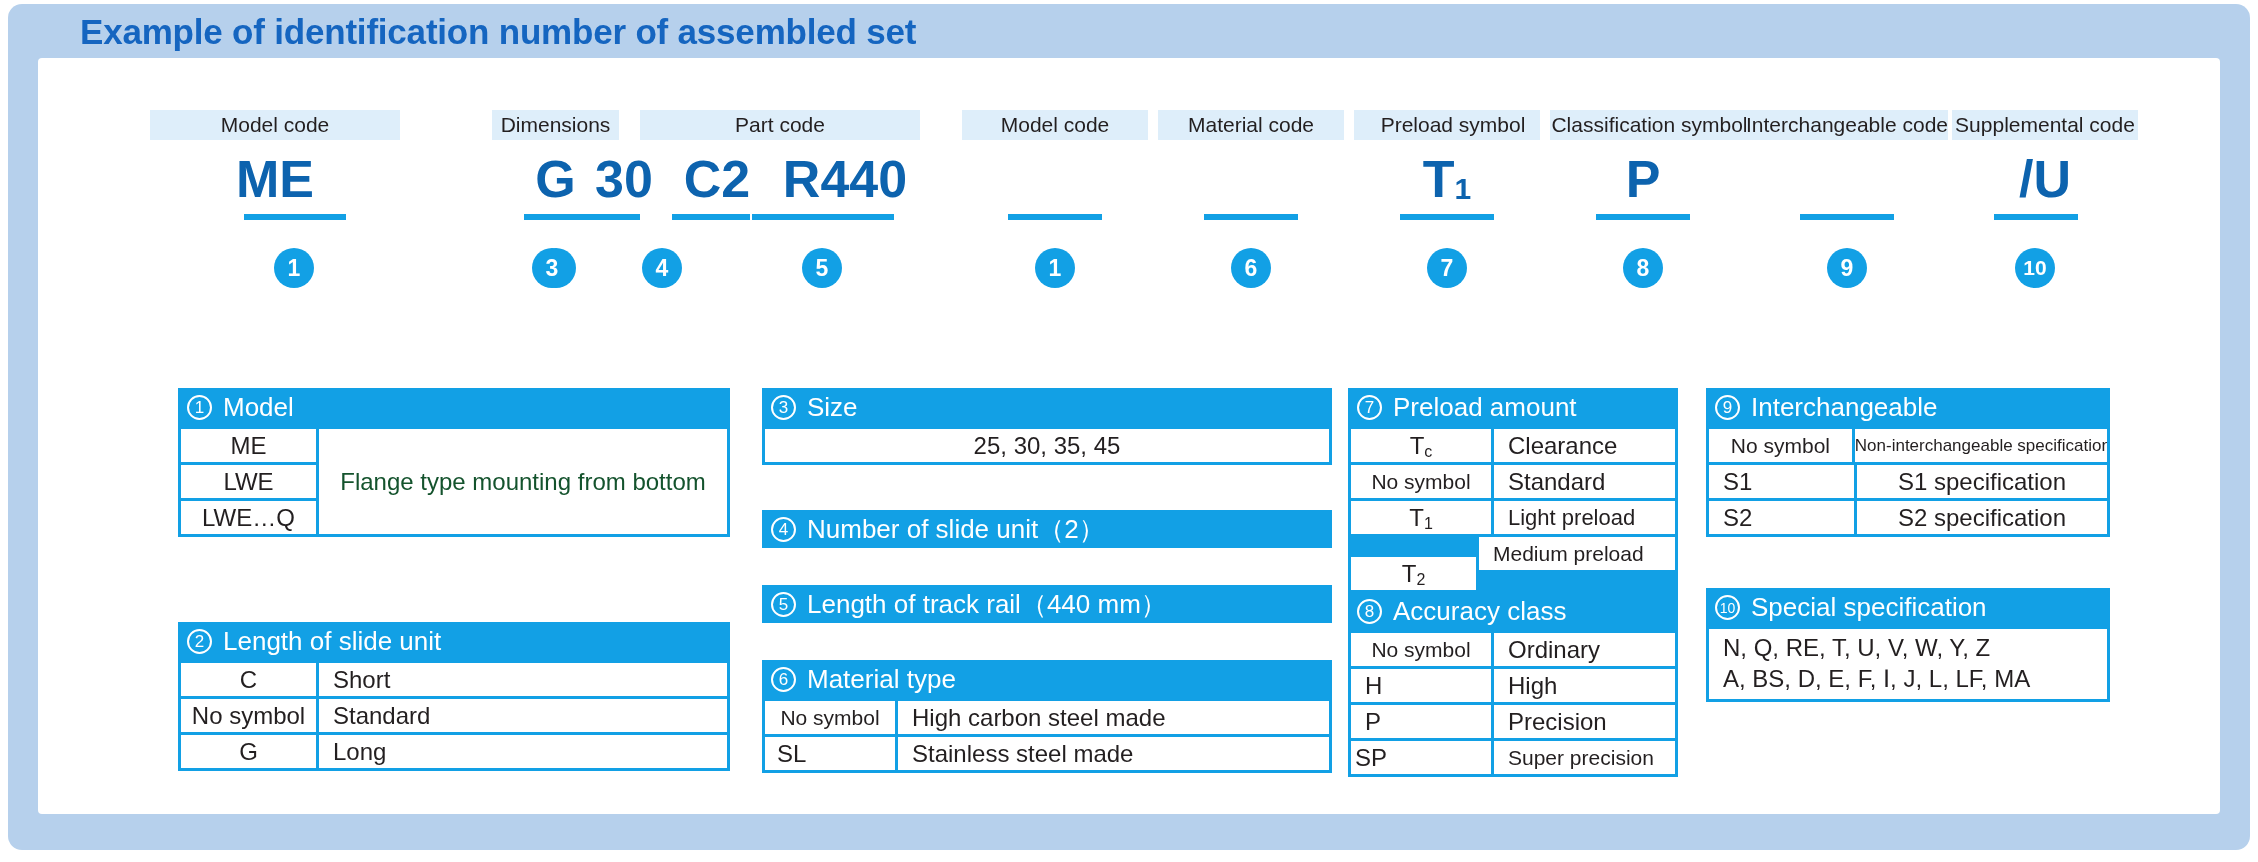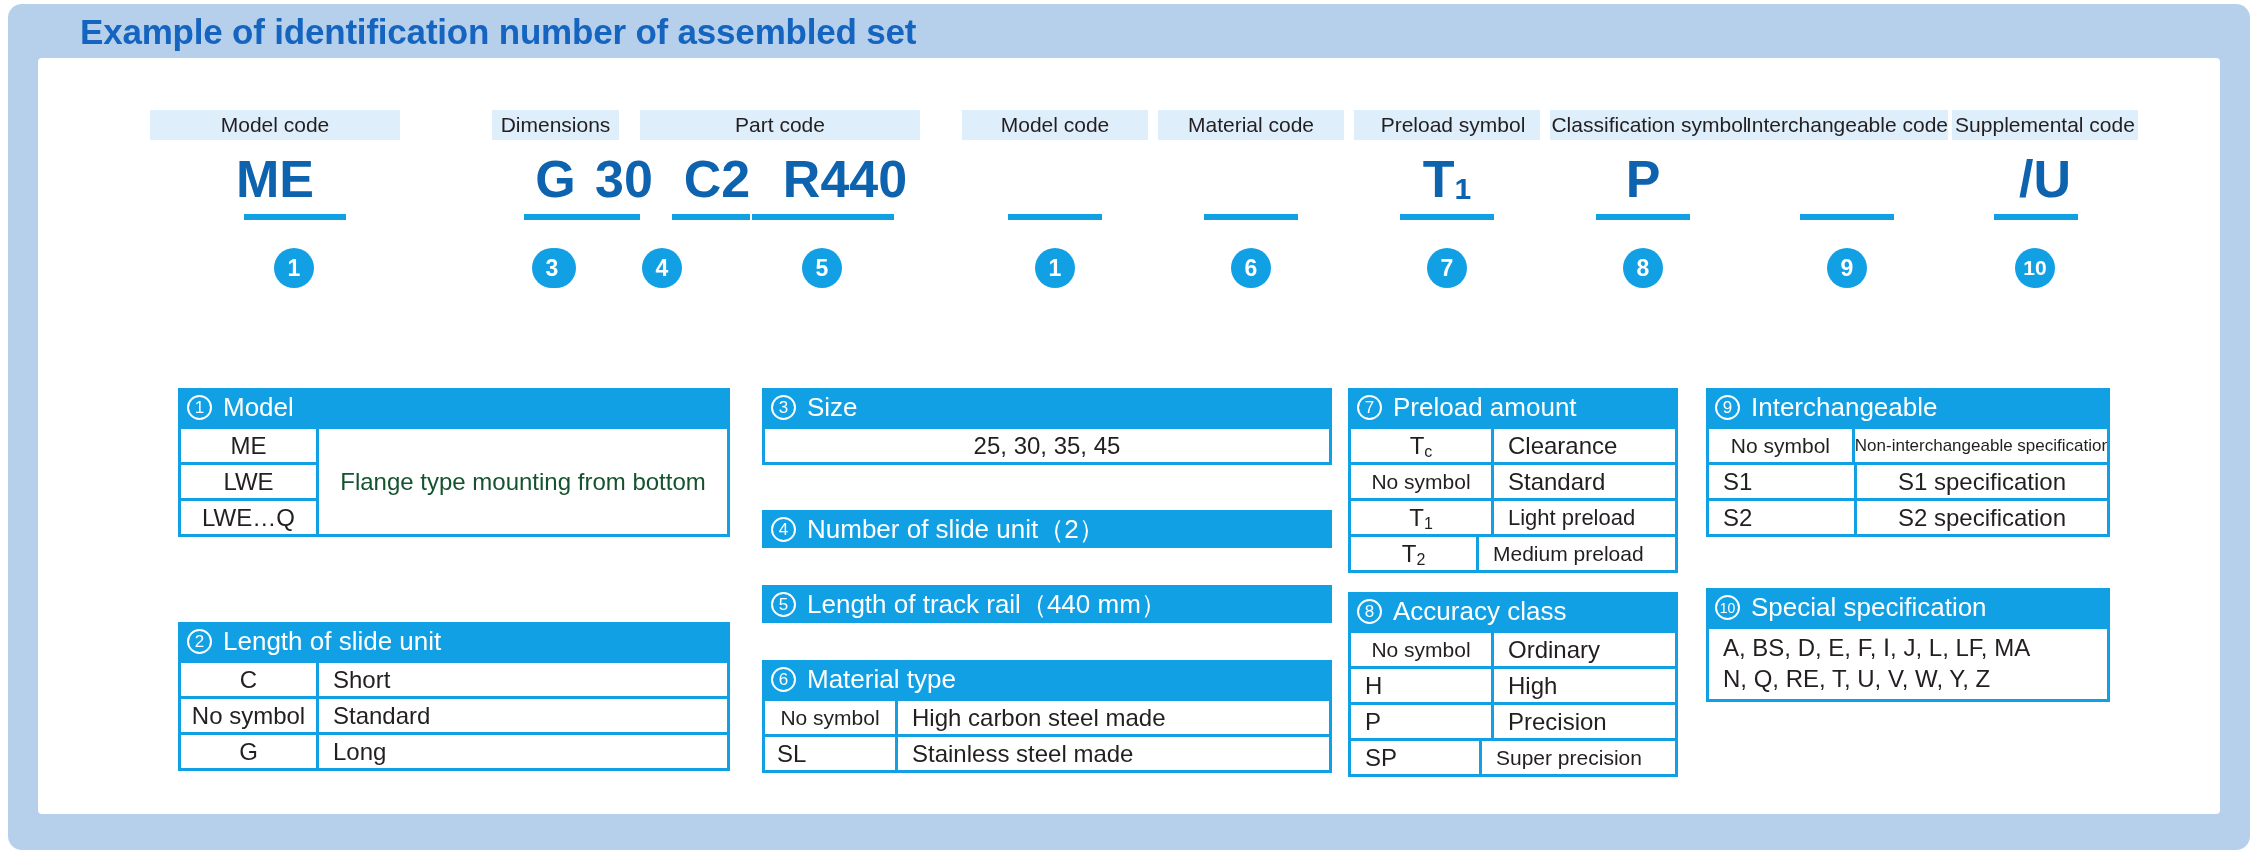--- a/index.html
+++ b/index.html
@@ -296,21 +296,21 @@
   </div>
   <div class="row">
     <div class="cell k" style="width:140px; font-size:21px;">No symbol</div>
     <div class="cell v">Standard</div>
   </div>
   <div class="row">
     <div class="cell k" style="width:140px;"><span>T</span><sub>1</sub></div>
     <div class="cell v" style="font-size:22px;">Light preload</div>
   </div>
   <div class="row">
-    <div class="cell k" style="width:125px;"><span>T</span><sub>2</sub></div>
+    <div class="cell k" style="width:125px;margin-top:20px;"><span>T</span><sub>2</sub></div>
     <div class="cell v" style="font-size:21px;">Medium preload</div>
   </div>
 </div>
 
 <div class="tbl" style="left:1348px; top:592px; width:330px;">
   <div class="tbl-head">
     <span class="num">8</span>
     <span>Accuracy class</span>
   </div>
   <div class="row">
@@ -319,21 +319,21 @@
   </div>
   <div class="row">
     <div class="cell k" style="width:140px; text-align:left; padding-left:14px;">H</div>
     <div class="cell v">High</div>
   </div>
   <div class="row">
     <div class="cell k" style="width:140px; text-align:left; padding-left:14px;">P</div>
     <div class="cell v">Precision</div>
   </div>
   <div class="row">
-    <div class="cell k" style="width:128px; text-align:left; padding-left:14px;">SP</div>
+    <div class="cell k" style="width:140px; text-align:left; padding-left:4px;">SP</div>
     <div class="cell v" style="font-size:21px;">Super precision</div>
   </div>
 </div>
 
 <div class="tbl" style="left:1706px; top:388px; width:404px;">
   <div class="tbl-head">
     <span class="num">9</span>
     <span>Interchangeable</span>
   </div>
   <div class="row">
@@ -350,17 +350,17 @@
   </div>
 </div>
 
 <div class="tbl" style="left:1706px; top:588px; width:404px;">
   <div class="tbl-head">
     <span class="num n10">10</span>
     <span>Special specification</span>
   </div>
   <div class="row">
     <div class="cell span two" style="text-align:left;">
+      <div>N, Q, RE, T, U, V, W, Y, Z</div>
       <div>A, BS, D, E, F, Ⅰ, J, L, LF, MA</div>
-      <div>N, Q, RE, T, U, V, W, Y, Z</div>
     </div>
   </div>
 </div>
 
 </body></html>

